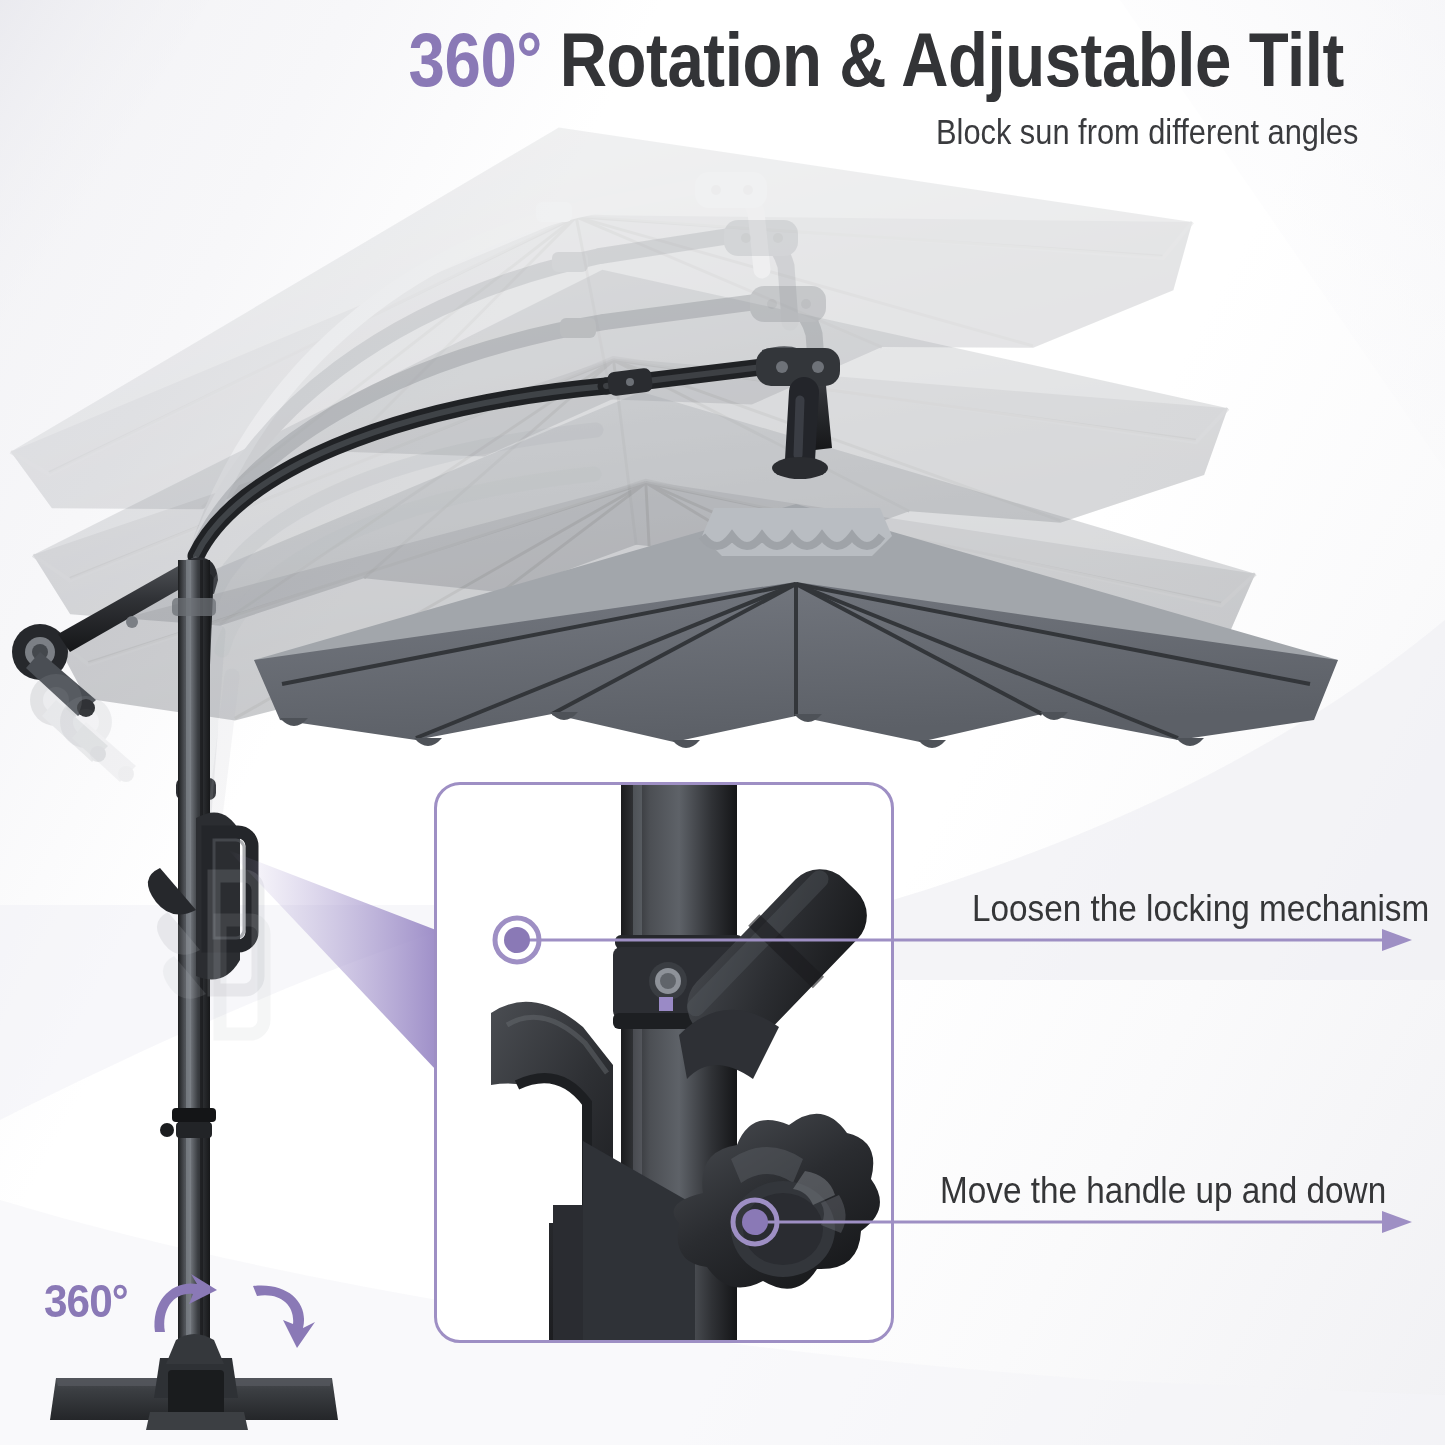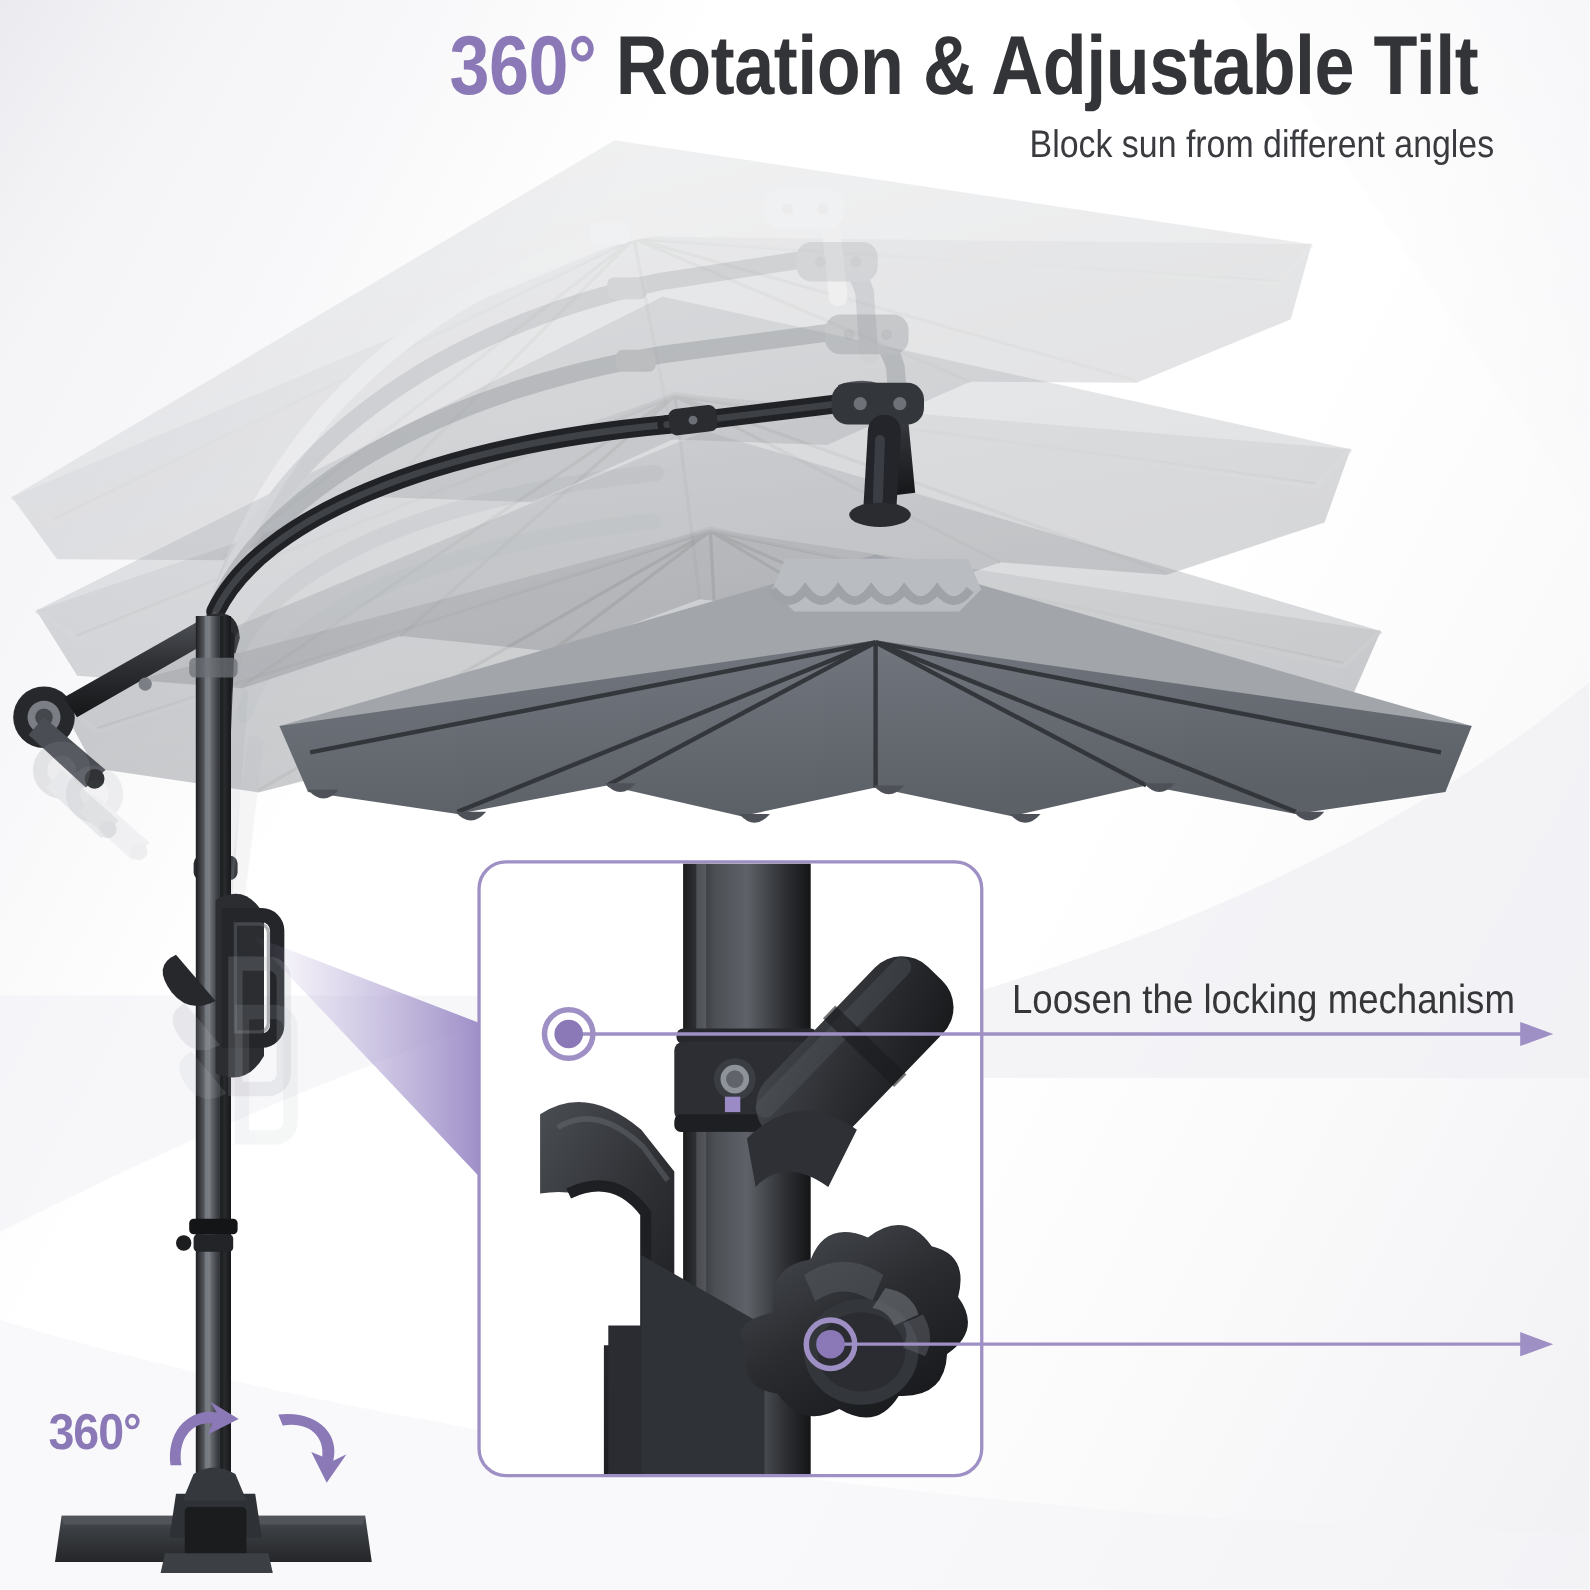--- a/index.html
+++ b/index.html
@@ -443,24 +443,27 @@
         <circle cx="517" cy="940" r="22" fill="none" stroke="#9e8fc4" stroke-width="5"></circle>
         <circle cx="517" cy="940" r="13" fill="#8a79b6"></circle>
       </g>
       <g>
         <circle cx="755" cy="1222" r="22" fill="none" stroke="#9e8fc4" stroke-width="5"></circle>
         <circle cx="755" cy="1222" r="13" fill="#8a79b6"></circle>
       </g>
     </svg>
   </div>
 
-  <div class="callout" style="left:920px;top:868px;width:470px;height:72px;text-decoration:underline;">
+  <div class="callout" style="left:972px;top:868px;width:470px;height:72px;text-decoration:underline;">
     <div class="ctext">Loosen the locking mechanism</div>
   </div>
 
+  <div class="callout" style="left:940px;top:1150px;width:470px;height:72px;">
+    <div class="ctext">Move the handle up and down</div>
+  </div>
 
   <div class="badge360">
     <span class="num">360°</span>
   </div>
   <div class="rotarrows">
     <svg width="180" height="80" viewBox="0 0 180 80">
       <g fill="#8a79b6">
         <path d="M10,62 C6,30 28,10 52,14 L46,4 L72,20 L44,34 L48,24 C30,22 16,38 20,62 Z"></path>
       </g>
       <g fill="#8a79b6">

